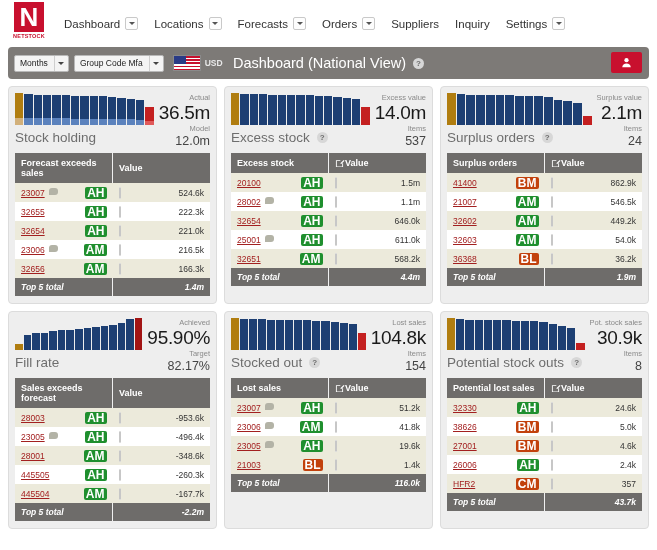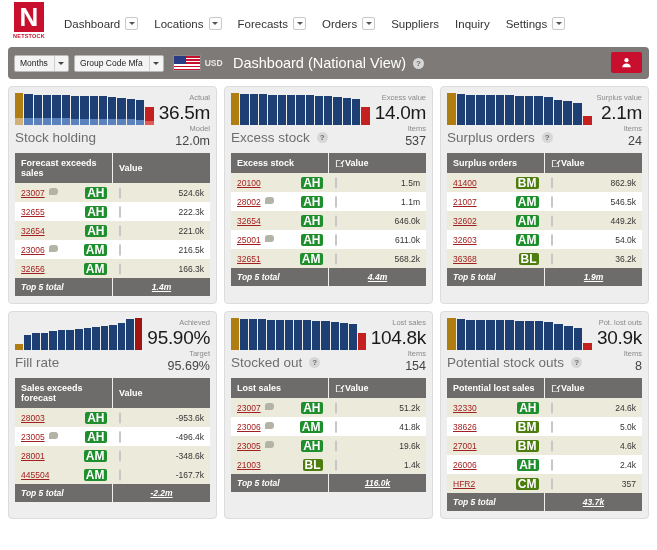--- a/index.html
+++ b/index.html
@@ -288,21 +288,21 @@
     min-width: 17px;
     padding: 1px 2px;
     font-size: 12px;
     font-weight: bold;
     color: #ffffff;
     text-align: center;
     border-radius: 2px;
     line-height: 10px;
   }
   .badge.green { background: #1f8f2e; }
-  .badge.blue  { background: #4d7c0f; }
+  .badge.blue  { background: #c2410c; }
   .badge.red   { background: #b01b1b; }
 
   .minibar {
     width: 100%;
     height: 11px;
     border: 1px solid #c7c7c7;
     background: #ffffff;
     border-radius: 1px;
     position: relative;
     overflow: hidden;
@@ -316,23 +316,22 @@
   tr.total td {
     background: #6e6c6a;
     color: #ffffff;
     font-size: 8.5px;
     font-style: italic;
     font-weight: bold;
     height: 18px;
   }
   tr.total td.tlabel { border-right: 1px solid #f0f0f0; }
   tr.total td.tval {
-    text-align: center;
+    text-align: right;
     font-style: italic;
-    text-decoration: underline;
   }
 </style>
 </head>
 <body>
 
 <div class="topnav">
   <div class="logo">
     <div class="logo-mark">N</div>
     <div class="logo-word">NETSTOCK</div>
   </div>
@@ -805,21 +804,21 @@
             </div>
           </div>
           <div class="panel-title">
             <span>Fill rate</span>
           </div>
         </div>
         <div class="kpi">
           <div class="kpi-cap">Achieved</div>
           <div class="kpi-main">95.90%</div>
           <div class="kpi-cap2">Target</div>
-          <div class="kpi-sub">95.69%</div>
+          <div class="kpi-sub">82.17%</div>
         </div>
       </div>
       <table class="dtbl">
         <thead>
           <tr>
             <th class="col-name" colspan="2">Sales exceeds forecast</th>
             <th class="col-val" colspan="2"><span>Value</span></th>
           </tr>
         </thead>
         <tbody>
@@ -833,20 +832,26 @@
             <td class="c-id"><span class="itemlink">23005</span><span class="comment-icon"></span></td>
             <td class="c-badge"><span class="badge green">AH</span></td>
             <td class="c-bar"><span class="minibar"><span class="fill" style="width:30%"></span></span></td>
             <td class="c-val">-496.4k</td>
           </tr>
           <tr class="alt">
             <td class="c-id"><span class="itemlink">28001</span></td>
             <td class="c-badge"><span class="badge green">AM</span></td>
             <td class="c-bar"><span class="minibar"><span class="fill" style="width:20%"></span></span></td>
             <td class="c-val">-348.6k</td>
+          </tr>
+          <tr class="">
+            <td class="c-id"><span class="itemlink">445505</span></td>
+            <td class="c-badge"><span class="badge green">AH</span></td>
+            <td class="c-bar"><span class="minibar"><span class="fill" style="width:15%"></span></span></td>
+            <td class="c-val">-260.3k</td>
           </tr>
           <tr class="alt">
             <td class="c-id"><span class="itemlink">445504</span></td>
             <td class="c-badge"><span class="badge green">AM</span></td>
             <td class="c-bar"><span class="minibar"><span class="fill" style="width:9%"></span></span></td>
             <td class="c-val">-167.7k</td>
           </tr>
           <tr class="total">
             <td class="tlabel" colspan="2">Top 5 total</td>
             <td class="tval" colspan="2">-2.2m</td>
@@ -1009,21 +1014,21 @@
             <div class="bar" style="height:22.0%">
               <div class="seg-top" style="height:100%;background:#c42020"></div>
             </div>
           </div>
           <div class="panel-title">
             <span>Potential stock outs</span>
             <span class="help-icon">?</span>
           </div>
         </div>
         <div class="kpi">
-          <div class="kpi-cap">Pot. lost outs</div>
+          <div class="kpi-cap">Pot. stock sales</div>
           <div class="kpi-main">30.9k</div>
           <div class="kpi-cap2">Items</div>
           <div class="kpi-sub">8</div>
         </div>
       </div>
       <table class="dtbl">
         <thead>
           <tr>
             <th class="col-name" colspan="2">Potential lost sales</th>
             <th class="col-val" colspan="2"><span class="editicon">

